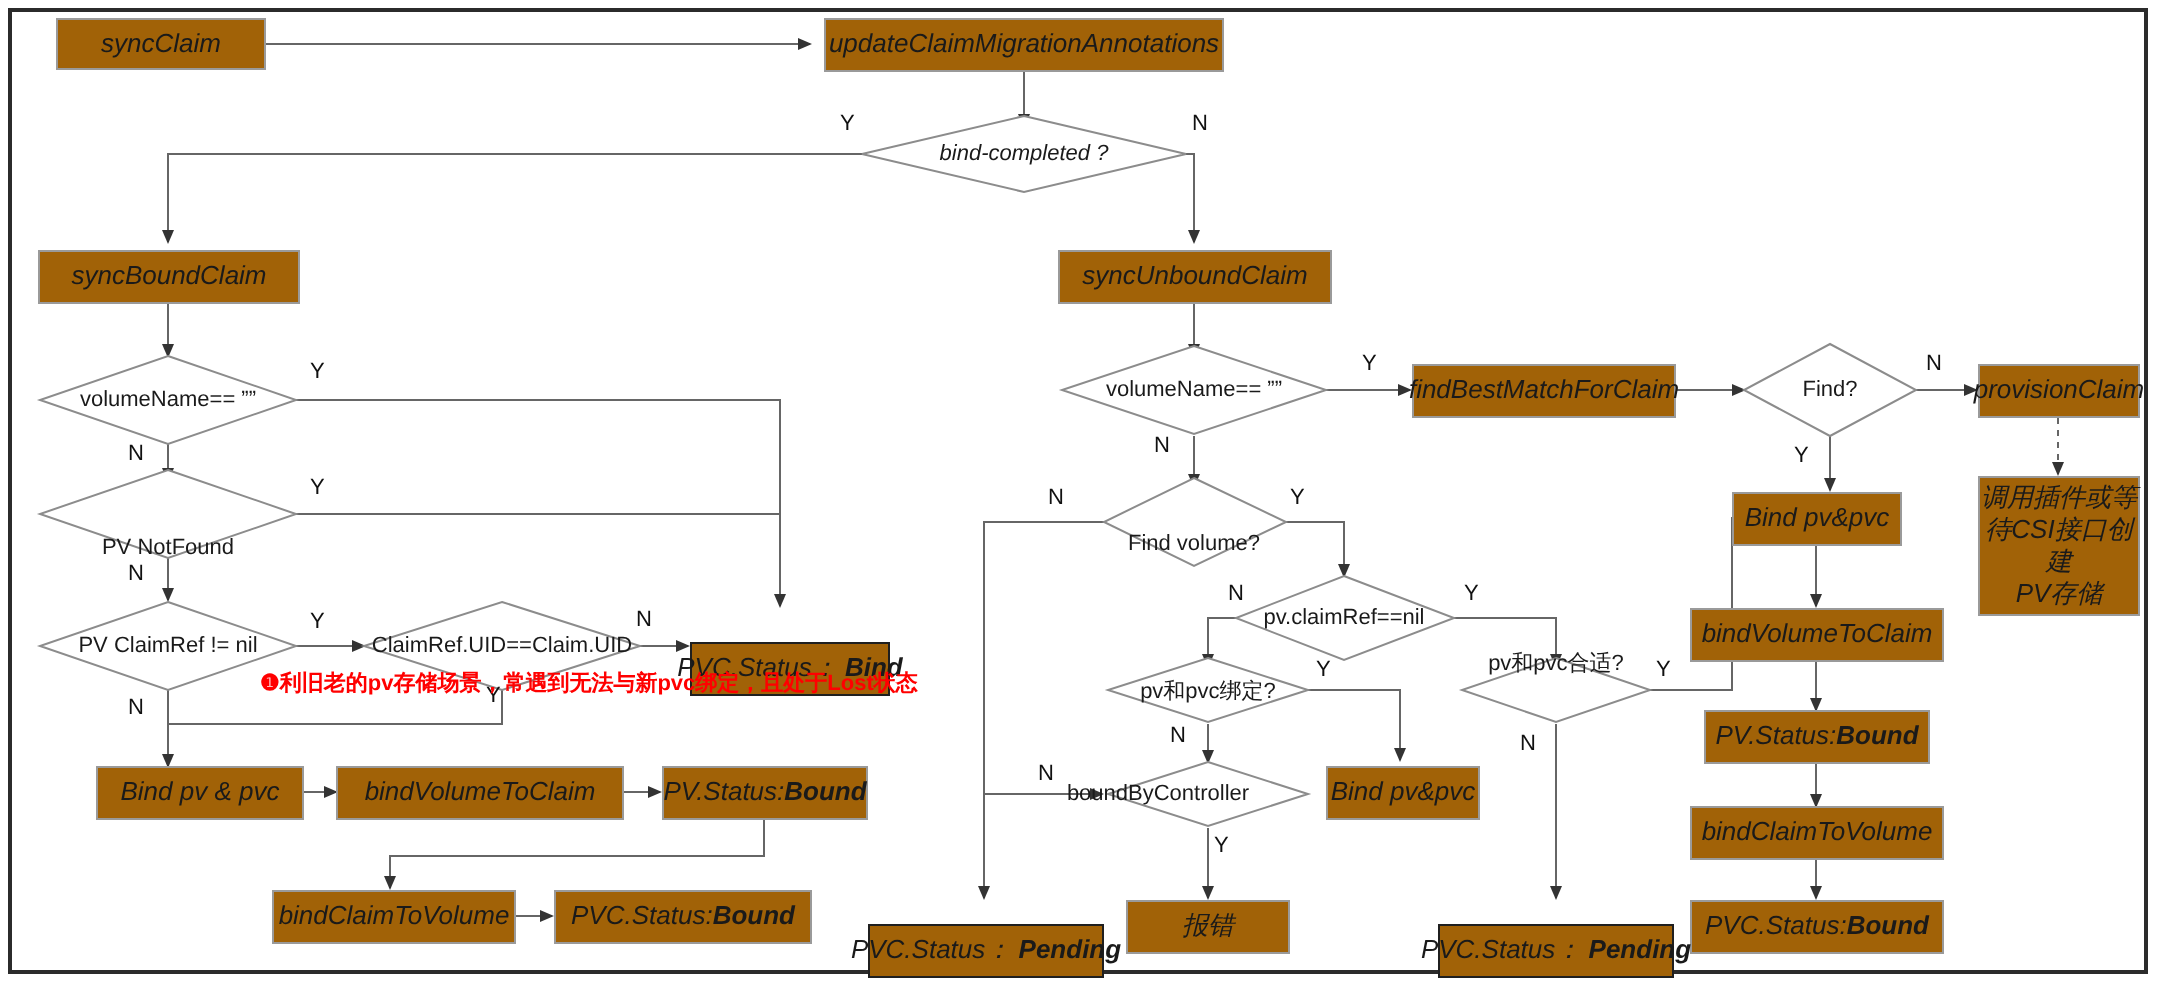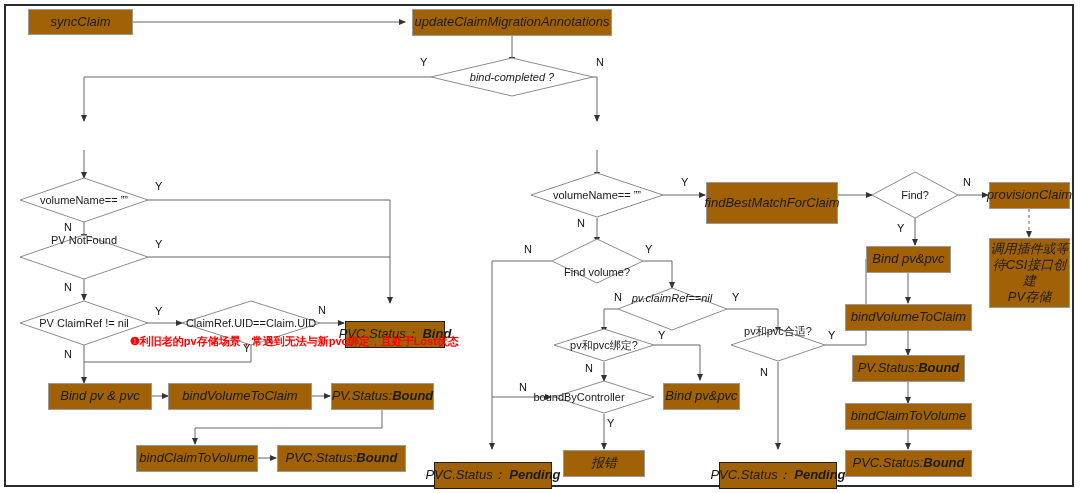--- a/index.html
+++ b/index.html
@@ -139,21 +139,27 @@
   </svg>
 
   <div class="node box" style="left:28px;top:9px;width:105px;height:26px;">
     <span>syncClaim</span>
   </div>
 
   <div class="node box" style="left:412px;top:9px;width:200px;height:27px;">
     <span>updateClaimMigrationAnnotations</span>
   </div>
 
-
+  <div class="node box" style="left:19px;top:125px;width:131px;height:27px;">
+    <span>syncBoundClaim</span>
+  </div>
+
+  <div class="node box" style="left:529px;top:125px;width:137px;height:27px;">
+    <span>syncUnboundClaim</span>
+  </div>
 
   <div class="node box dark" style="left:345px;top:309px;width:100px;height:27px;">
     <span>PVC.Status：</span>&nbsp;<b>Bind</b>
   </div>
 
   <div class="node box" style="left:48px;top:383px;width:104px;height:27px;align-items:center;">
     <span>Bind pv &amp; pvc</span>
   </div>
 
   <div class="node box" style="left:168px;top:383px;width:144px;height:27px;">
@@ -167,21 +173,21 @@
 
   <div class="node box" style="left:136px;top:445px;width:122px;height:27px;">
     <span>bindClaimToVolume</span>
   </div>
 
   <div class="node box" style="left:277px;top:445px;width:129px;height:27px;">
     <span>PVC.Status: </span>
       <b>Bound</b>
   </div>
 
-  <div class="node box" style="left:706px;top:182px;width:132px;height:42px;">
+  <div class="node box" style="left:706px;top:182px;width:132px;height:27px;">
     <span>findBestMatchForClaim</span>
   </div>
 
   <div class="node box" style="left:989px;top:182px;width:81px;height:27px;">
     <span>provisionClaim</span>
   </div>
 
   <div class="node box multi" style="left:989px;top:238px;width:81px;height:70px;">
     <span>调用插件或等</span>
     <span>待CSI接口创建</span>
@@ -225,39 +231,39 @@
   <div class="node box dark" style="left:719px;top:450px;width:118px;height:27px;">
     <span>PVC.Status：</span>&nbsp;<b>Pending</b>
   </div>
 
   <div class="node diamond" style="left:452px;top:67px;width:120px;height:20px;font-style:italic;">
     <span>bind-completed ?</span>
   </div>
   <div class="node diamond" style="left:24px;top:190px;width:120px;height:20px;">
     <span>volumeName==  ””</span>
   </div>
-  <div class="node diamond" style="left:24px;top:230px;width:120px;height:20px;">
+  <div class="node diamond" style="left:24px;top:264px;width:120px;height:20px;">
     <span>PV NotFound</span>
   </div>
   <div class="node diamond" style="left:24px;top:313px;width:120px;height:20px;">
     <span>PV ClaimRef != nil</span>
   </div>
   <div class="node diamond" style="left:181px;top:313px;width:140px;height:20px;">
     <span>ClaimRef.UID==Claim.UID</span>
   </div>
   <div class="node diamond" style="left:537px;top:185px;width:120px;height:20px;">
     <span>volumeName==  ””</span>
   </div>
   <div class="node diamond" style="left:880px;top:185px;width:70px;height:20px;">
     <span>Find?</span>
   </div>
   <div class="node diamond" style="left:552px;top:262px;width:90px;height:20px;">
     <span>Find volume?</span>
   </div>
-  <div class="node diamond" style="left:613px;top:288px;width:118px;height:20px;font-style:italic;">
+  <div class="node diamond" style="left:613px;top:299px;width:118px;height:20px;">
     <span>pv.claimRef==nil</span>
   </div>
   <div class="node diamond" style="left:550px;top:336px;width:108px;height:18px;">
     <span>pv和pvc绑定?</span>
   </div>
   <div class="node diamond" style="left:726px;top:322px;width:104px;height:18px;">
     <span>pv和pvc合适?</span>
   </div>
   <div class="node diamond" style="left:520px;top:388px;width:118px;height:18px;">
     <span>boundByController</span>

